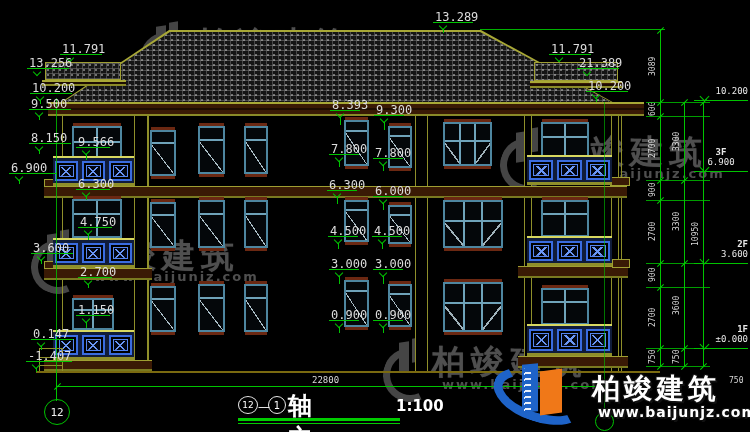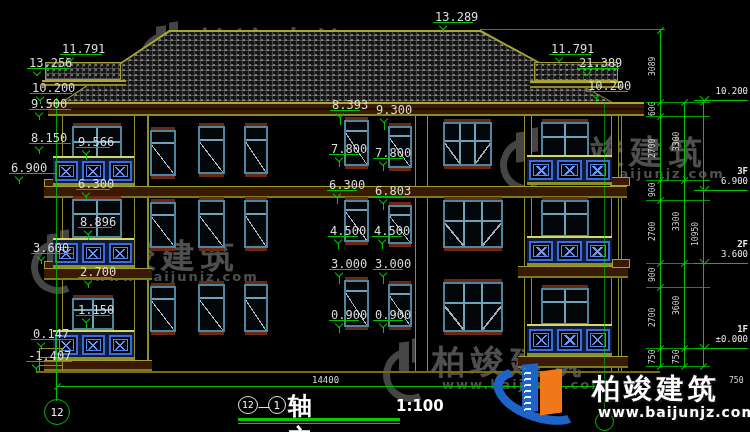--- a/index.html
+++ b/index.html
@@ -216,29 +216,29 @@
       <div class="marker" style="left: 29px; top: 59px;"><span>13.256</span><div class="ln" style="width: 42px;"></div><div class="tri"></div></div>
       <div class="marker" style="left: 32px; top: 84px;"><span>10.200</span><div class="ln" style="width: 42px;"></div><div class="tri"></div><div class="drop" style="height: 4px;"></div></div>
       <div class="marker" style="left: 31px; top: 100px;"><span>9.500</span><div class="ln" style="width: 42px;"></div><div class="tri"></div><div class="drop" style="height: 4px;"></div></div>
       <div class="marker" style="left: 31px; top: 134px;"><span>8.150</span><div class="ln" style="width: 42px;"></div><div class="tri"></div><div class="drop" style="height: 4px;"></div></div>
       <div class="marker" style="left: 11px; top: 164px;"><span>6.900</span><div class="ln" style="width: 48px;"></div><div class="tri"></div><div class="drop" style="height: 4px;"></div></div>
       <div class="marker" style="left: 33px; top: 244px;"><span>3.600</span><div class="ln" style="width: 42px;"></div><div class="tri"></div><div class="drop" style="height: 4px;"></div></div>
       <div class="marker" style="left: 33px; top: 330px;"><span>0.147</span><div class="ln" style="width: 42px;"></div><div class="tri"></div><div class="drop" style="height: 4px;"></div></div>
       <div class="marker" style="left: 28px; top: 352px;"><span>-1.407</span><div class="ln" style="width: 46px;"></div><div class="tri"></div><div class="drop" style="height: 4px;"></div></div>
       <div class="marker" style="left: 78px; top: 138px;"><span>9.566</span><div class="ln" style="width: 34px;"></div><div class="tri"></div><div class="drop" style="height: 6px;"></div></div>
       <div class="marker" style="left: 78px; top: 180px;"><span>6.300</span><div class="ln" style="width: 34px;"></div><div class="tri"></div><div class="drop" style="height: 4px;"></div></div>
-      <div class="marker" style="left: 80px; top: 218px;"><span>8.896</span><div class="ln" style="width: 34px;"></div><div class="tri"></div><div class="drop" style="height: 6px;"></div></div>
+      <div class="marker" style="left: 80px; top: 218px;"><span>4.750</span><div class="ln" style="width: 34px;"></div><div class="tri"></div><div class="drop" style="height: 6px;"></div></div>
       <div class="marker" style="left: 80px; top: 268px;"><span>2.700</span><div class="ln" style="width: 34px;"></div><div class="tri"></div><div class="drop" style="height: 4px;"></div></div>
       <div class="marker" style="left: 78px; top: 306px;"><span>1.150</span><div class="ln" style="width: 34px;"></div><div class="tri"></div><div class="drop" style="height: 6px;"></div></div>
       <div class="marker" style="left: 332px; top: 101px;"><span>8.393</span><div class="ln" style="width: 30px;"></div><div class="tri"></div><div class="drop" style="height: 8px;"></div></div>
       <div class="marker" style="left: 376px; top: 106px;"><span>9.300</span><div class="ln" style="width: 30px;"></div><div class="tri"></div><div class="drop" style="height: 8px;"></div></div>
       <div class="marker" style="left: 331px; top: 145px;"><span>7.800</span><div class="ln" style="width: 30px;"></div><div class="tri"></div><div class="drop" style="height: 6px;"></div></div>
       <div class="marker" style="left: 375px; top: 149px;"><span>7.800</span><div class="ln" style="width: 30px;"></div><div class="tri"></div><div class="drop" style="height: 6px;"></div></div>
       <div class="marker" style="left: 329px; top: 181px;"><span>6.300</span><div class="ln" style="width: 30px;"></div><div class="tri"></div><div class="drop" style="height: 7px;"></div></div>
-      <div class="marker" style="left: 375px; top: 187px;"><span>6.803</span><div class="ln" style="width: 30px;"></div><div class="tri"></div><div class="drop" style="height: 7px;"></div></div>
+      <div class="marker" style="left: 375px; top: 187px;"><span>6.000</span><div class="ln" style="width: 30px;"></div><div class="tri"></div><div class="drop" style="height: 7px;"></div></div>
       <div class="marker" style="left: 330px; top: 227px;"><span>4.500</span><div class="ln" style="width: 30px;"></div><div class="tri"></div><div class="drop" style="height: 6px;"></div></div>
       <div class="marker" style="left: 374px; top: 227px;"><span>4.500</span><div class="ln" style="width: 30px;"></div><div class="tri"></div><div class="drop" style="height: 6px;"></div></div>
       <div class="marker" style="left: 331px; top: 260px;"><span>3.000</span><div class="ln" style="width: 30px;"></div><div class="tri"></div><div class="drop" style="height: 8px;"></div></div>
       <div class="marker" style="left: 375px; top: 260px;"><span>3.000</span><div class="ln" style="width: 30px;"></div><div class="tri"></div><div class="drop" style="height: 8px;"></div></div>
       <div class="marker" style="left: 331px; top: 311px;"><span>0.900</span><div class="ln" style="width: 30px;"></div><div class="tri"></div><div class="drop" style="height: 6px;"></div></div>
       <div class="marker" style="left: 375px; top: 311px;"><span>0.900</span><div class="ln" style="width: 30px;"></div><div class="tri"></div><div class="drop" style="height: 6px;"></div></div>
       <div class="marker" style="left: 435px; top: 13px;"><span>13.289</span><div class="ln" style="width: 40px;"></div><div class="tri"></div><div class="drop" style="height: 4px;"></div></div>
       <div class="marker" style="left: 551px; top: 45px;"><span>11.791</span><div class="ln" style="width: 42px;"></div><div class="tri"></div></div>
       <div class="marker" style="left: 579px; top: 59px;"><span>21.389</span><div class="ln" style="width: 42px;"></div><div class="tri"></div></div>
       <div class="marker" style="left: 588px; top: 82px;"><span>10.200</span><div class="ln" style="width: 42px;"></div><div class="tri"></div><div class="drop" style="height: 4px;"></div></div>
@@ -284,21 +284,21 @@
       <div class="abs gline" style="left: 646px; top: 366px; width: 64px; height: 1px; opacity: 0.8;"></div>
     </div>
 
   <div id="rlevel-layer">
       <div class="rmark" style="left: 694px; top: 76px; width: 54px;">
         <div>&nbsp;</div>
         <div>10.200</div>
         <div class="ln" style="width: 54px; top: 24px;"></div>
         <div class="tri" style="right: 40px; top: 17px;"></div>
       </div>
-      <div class="rmark" style="left: 694px; top: 166px; width: 54px;">
+      <div class="rmark" style="left: 694px; top: 147px; width: 54px; text-align: center;">
         <div style="font-weight: bold;">3F</div>
         <div>6.900</div>
         <div class="ln" style="width: 54px; top: 24px;"></div>
         <div class="tri" style="right: 40px; top: 17px;"></div>
       </div>
       <div class="rmark" style="left: 694px; top: 239px; width: 54px;">
         <div style="font-weight: bold;">2F</div>
         <div>3.600</div>
         <div class="ln" style="width: 54px; top: 24px;"></div>
         <div class="tri" style="right: 40px; top: 17px;"></div>
@@ -309,21 +309,21 @@
         <div class="ln" style="width: 54px; top: 24px;"></div>
         <div class="tri" style="right: 40px; top: 17px;"></div>
       </div>
     </div>
 
   <div class="abs" style="color: rgb(216, 216, 216); font-size: 8px; font-family: &quot;DejaVu Sans Mono&quot;, monospace; left: 729px; top: 376px;" id="stray750">750</div>
 
   <div class="abs gline" style="left:57px;top:386px;width:549px;height:1px;"></div>
   <div class="abs tick" style="left:53px;top:386px;"></div>
   <div class="abs tick" style="left:601px;top:386px;"></div>
-  <div class="abs" style="left:312px;top:375px;color:#dcdcdc;font-size:9px;font-family:'DejaVu Sans Mono',monospace;">14400</div>
+  <div class="abs" style="left:312px;top:375px;color:#dcdcdc;font-size:9px;font-family:'DejaVu Sans Mono',monospace;">22800</div>
 
   <div class="abs gline" style="left:56px;top:372px;width:1px;height:29px;"></div>
   <div class="circ" style="left:44px;top:399px;width:26px;height:26px;border:1.5px solid #00c400;color:#eee;
               font-size:11px;display:flex;align-items:center;justify-content:center;font-family:'DejaVu Sans Mono',monospace;">12</div>
 
   <div class="circ" style="left:595px;top:412px;width:19px;height:19px;border:1.5px solid #00c400;"></div>
 
   <div id="title-row" style="left:238px;top:390px;height:30px;">
     <div class="circ" style="left:0px;top:6px;width:20px;height:18px;border:1.5px solid #e8e8e8;color:#fff;font-size:9px;
                 display:flex;align-items:center;justify-content:center;">12</div>

